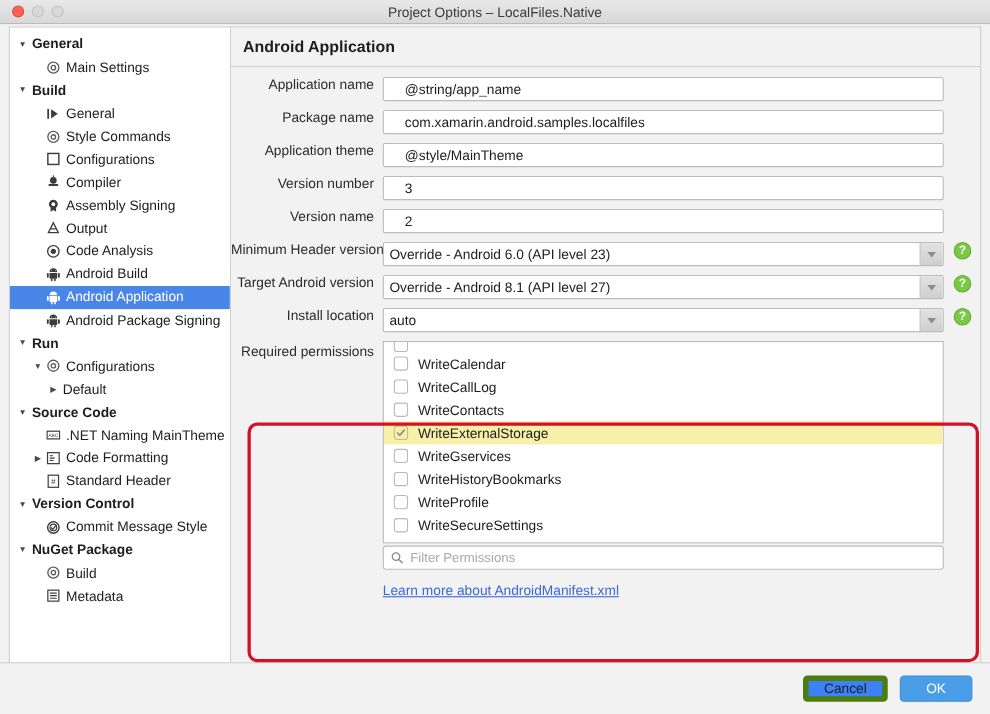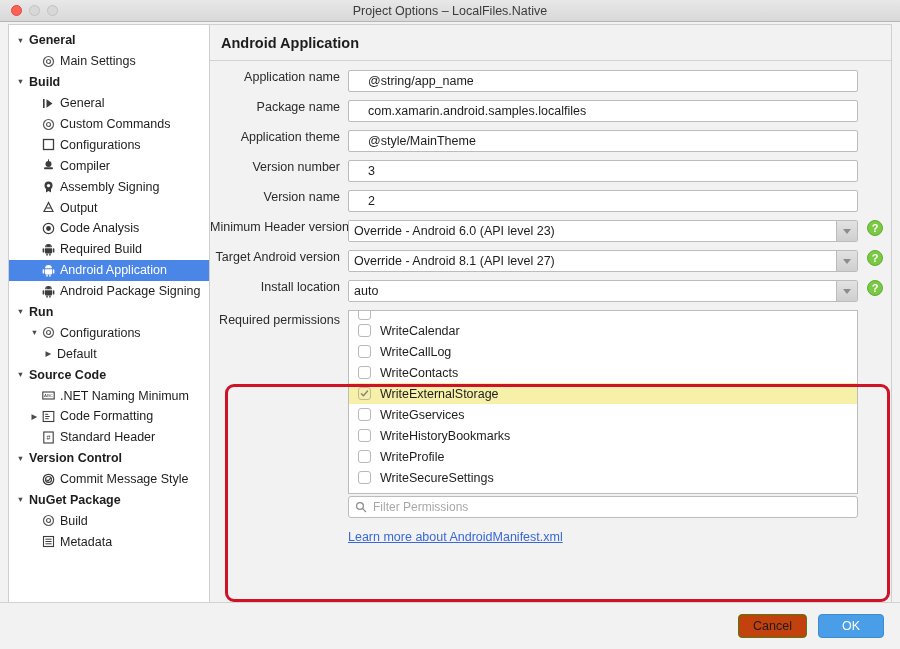--- a/index.html
+++ b/index.html
@@ -242,21 +242,21 @@
     padding-right: 16px; gap: 11px;
   }
   .btn {
     height: 24px; min-width: 66px;
     border-radius: 4px;
     font-size: 12.5px;
     display: flex; align-items: center; justify-content: center;
     padding: 0 14px;
     cursor: default;
   }
-  .btn.cancel { background: #c2410c; border: 1px solid #4d7c0f; color: #1d1d1d; }
+  .btn.cancel { background: #3b82f6; border: 5px solid #4d7c0f; color: #1d1d1d; }
   .btn.ok { background: #4a9ee8; border: 1px solid #3d8bd1; color: #ffffff; }
 </style>
 </head>
 <body>
 
 <div id="app">
 
   <div class="titlebar">
     <div class="traffic">
       <div class="light red"></div>
@@ -303,21 +303,21 @@
         </div>
         <div class="node">
           <div style="width: 20px; flex: 0 0 20px;"></div>
           <div class="twisty"></div>
           <div class="ico">
             <svg width="13" height="13" viewBox="0 0 13 13">
               <circle cx="6.5" cy="6.5" r="5" fill="none" stroke="#5a5a5a" stroke-width="1.2"></circle>
               <circle cx="6.5" cy="6.5" r="2" fill="none" stroke="#5a5a5a" stroke-width="1.2"></circle>
             </svg>
           </div>
-          <div class="lbl">Custom Commands</div>
+          <div class="lbl">Style Commands</div>
         </div>
         <div class="node">
           <div style="width: 20px; flex: 0 0 20px;"></div>
           <div class="twisty"></div>
           <div class="ico">
             <svg width="13" height="13" viewBox="0 0 13 13">
               <rect x="1.5" y="1.5" width="10" height="10" fill="none" stroke="#3c3c3c" stroke-width="1.3"></rect>
             </svg>
           </div>
           <div class="lbl">Configurations</div>
@@ -376,21 +376,21 @@
               <path d="M3 5.2 h7 v4.4 a0.9 0.9 0 0 1 -0.9 0.9 h-5.2 a0.9 0.9 0 0 1 -0.9 -0.9 Z" fill="#3c3c3c"></path>
               <path d="M3.1 4.3 a3.4 3.4 0 0 1 6.8 0 Z" fill="#3c3c3c"></path>
               <rect x="0.6" y="5.2" width="1.7" height="4.3" rx="0.85" fill="#3c3c3c"></rect>
               <rect x="10.7" y="5.2" width="1.7" height="4.3" rx="0.85" fill="#3c3c3c"></rect>
               <rect x="4.3" y="10.4" width="1.5" height="2.4" rx="0.75" fill="#3c3c3c"></rect>
               <rect x="7.2" y="10.4" width="1.5" height="2.4" rx="0.75" fill="#3c3c3c"></rect>
               <circle cx="4.8" cy="3.1" r="0.45" fill="#ffffff"></circle>
               <circle cx="8.2" cy="3.1" r="0.45" fill="#ffffff"></circle>
             </svg>
           </div>
-          <div class="lbl">Required Build</div>
+          <div class="lbl">Android Build</div>
         </div>
         <div class="node selected">
           <div style="width: 20px; flex: 0 0 20px;"></div>
           <div class="twisty"></div>
           <div class="ico">
             <svg width="13" height="13" viewBox="0 0 13 13">
               <path d="M3 5.2 h7 v4.4 a0.9 0.9 0 0 1 -0.9 0.9 h-5.2 a0.9 0.9 0 0 1 -0.9 -0.9 Z" fill="#ffffff"></path>
               <path d="M3.1 4.3 a3.4 3.4 0 0 1 6.8 0 Z" fill="#ffffff"></path>
               <rect x="0.6" y="5.2" width="1.7" height="4.3" rx="0.85" fill="#ffffff"></rect>
               <rect x="10.7" y="5.2" width="1.7" height="4.3" rx="0.85" fill="#ffffff"></rect>
@@ -447,21 +447,21 @@
         </div>
         <div class="node">
           <div style="width: 20px; flex: 0 0 20px;"></div>
           <div class="twisty"></div>
           <div class="ico">
             <svg width="13" height="13" viewBox="0 0 13 13">
               <rect x="0.8" y="3" width="11.4" height="7" fill="none" stroke="#3c3c3c" stroke-width="1.1"></rect>
               <text x="6.5" y="8.3" font-size="4.4" text-anchor="middle" fill="#3c3c3c" font-family="Liberation Sans, sans-serif">ABC</text>
             </svg>
           </div>
-          <div class="lbl">.NET Naming Minimum</div>
+          <div class="lbl">.NET Naming MainTheme</div>
         </div>
         <div class="node">
           <div style="width: 20px; flex: 0 0 20px;"></div>
           <div class="twisty">▶</div>
           <div class="ico">
             <svg width="13" height="13" viewBox="0 0 13 13">
               <rect x="1.2" y="1.5" width="10.6" height="10" fill="none" stroke="#3c3c3c" stroke-width="1.1"></rect>
               <path d="M3.2 4.3 h3 M3.2 6.5 h4.5 M3.2 8.7 h3.4" stroke="#3c3c3c" stroke-width="1"></path>
             </svg>
           </div>

